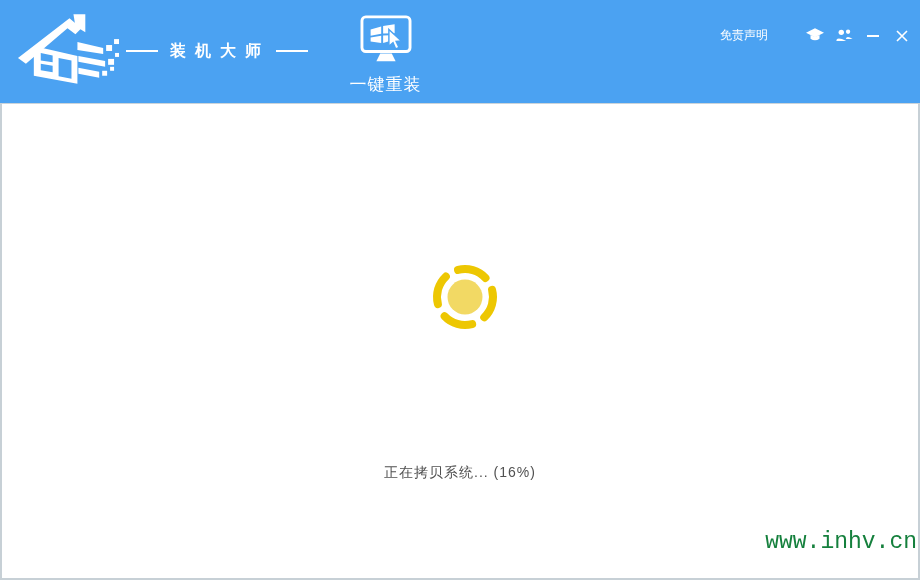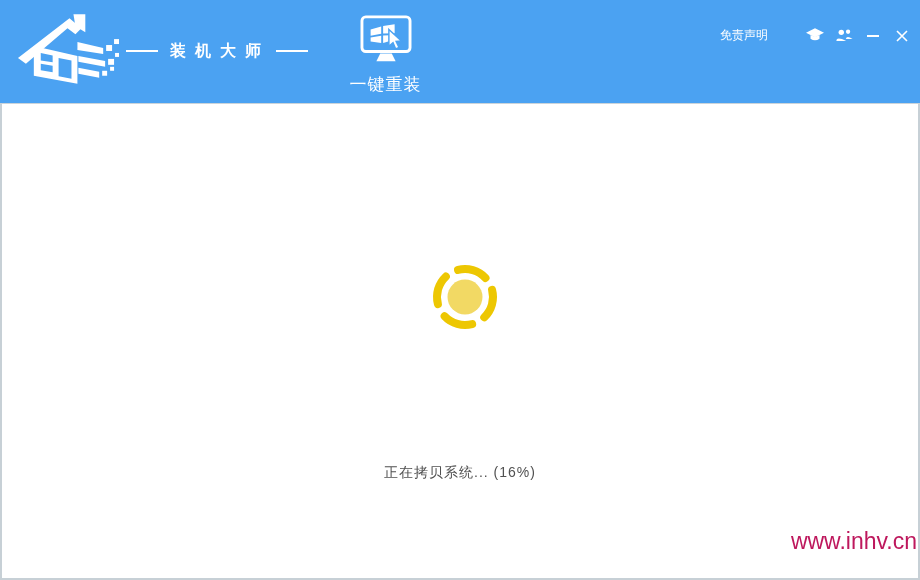--- a/index.html
+++ b/index.html
@@ -45,22 +45,22 @@
     position:absolute;left:429px;top:261px;width:72px;height:72px;
     animation:spin 1.4s linear infinite;
   }
   @keyframes spin{from{transform:rotate(0deg);}to{transform:rotate(360deg);}}
   .status{
     position:absolute;left:0;top:464px;width:920px;text-align:center;
     font-size:14px;color:#515151;letter-spacing:1px;
   }
   .watermark{
     position:absolute;right:3px;bottom:25px;
-    font-family:Liberation Sans, sans-serif;
-    font-size:23px;color:#be185d;
+    font-family:Liberation Mono, monospace;
+    font-size:23px;color:#15803d;
   }
 </style>
 </head>
 <body>
 
 <div class="window">
 
   <div class="header">
 
     <div class="logo">

